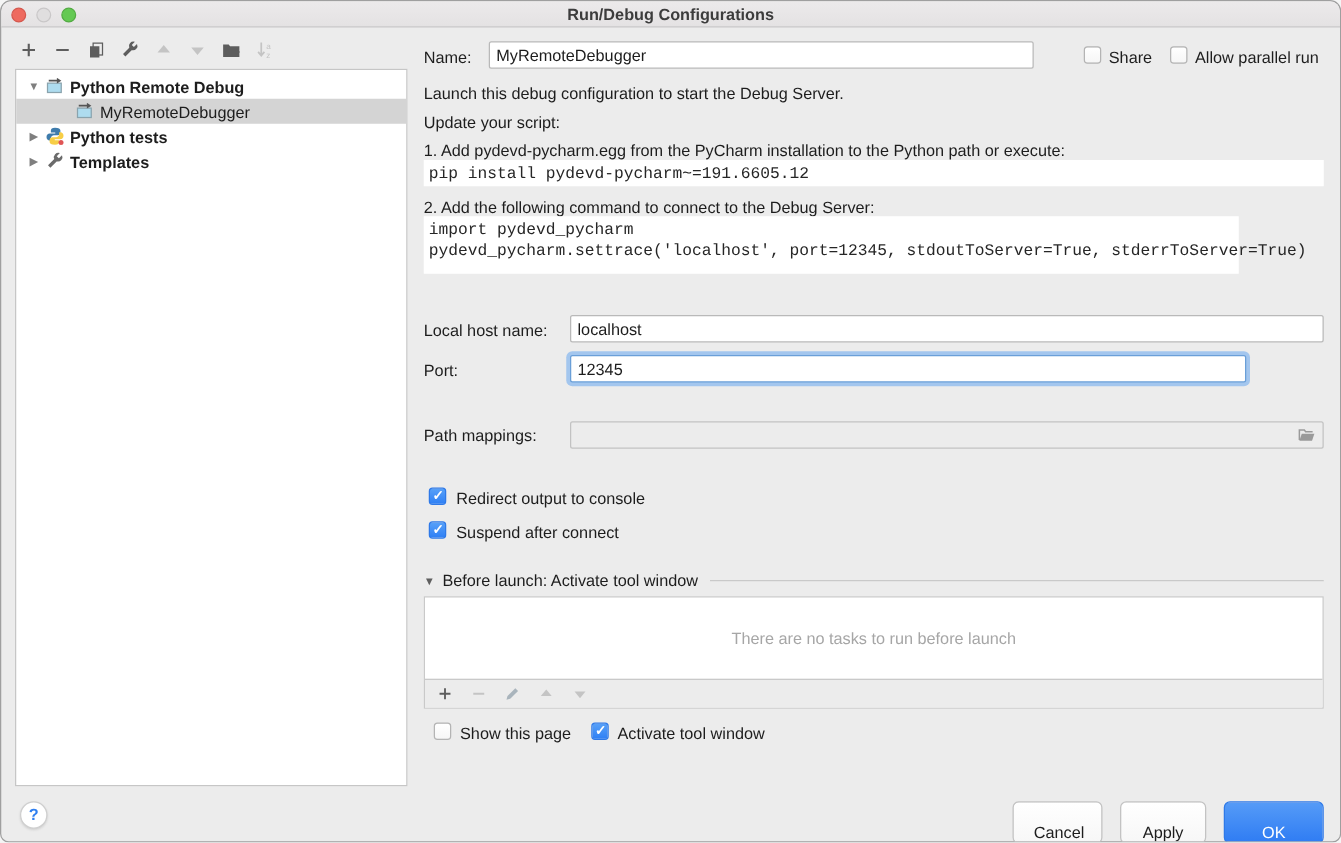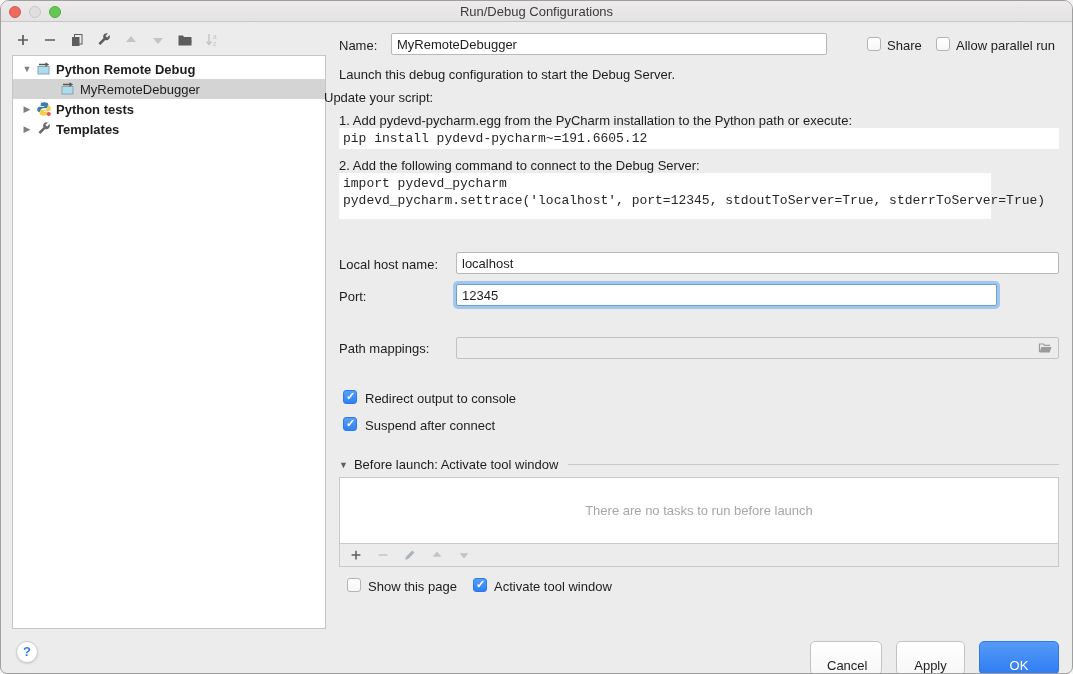--- a/index.html
+++ b/index.html
@@ -6,21 +6,21 @@
   *{box-sizing:border-box;}
   .window{
     position:relative;width:1073px;height:674px;
     background:#ececec;
     border:1px solid #9f9f9f;border-radius:9px 9px 7px 7px;overflow:hidden;
     font-family:"Liberation Sans",sans-serif;font-size:13px;color:#1d1d1d;
   }
   
   .titlebar{position:absolute;left:0;top:0;width:100%;height:21px;
     background:linear-gradient(#eceaeb,#e4e2e3);border-bottom:1px solid #c8c6c7;}
-  .title{position:absolute;left:0;right:0;top:3px;text-align:center;color:#3c3c3c;font-size:13px;}
+  .title{position:absolute;left:0;right:0;top:3px;text-align:center;color:#3c3c3c;font-size:13px;font-weight:bold;}
   .light{position:absolute;top:5px;width:12px;height:12px;border-radius:50%;}
   .light.red{left:8px;background:#ee6a5f;border:1px solid #d5584e;}
   .light.min{left:28px;background:#e0dedf;border:1px solid #c9c7c8;}
   .light.grn{left:48px;background:#64c953;border:1px solid #53ab43;}
   
   .left-toolbar{position:absolute;left:14px;top:31px;display:flex;gap:11px;align-items:center;}
   .tb-icon{width:16px;height:16px;color:#5d5d5d;display:inline-block;}
   .tb-icon.disabled{color:#c4c4c4;}
   .tb-icon svg{width:16px;height:16px;display:block;}
   
@@ -180,21 +180,21 @@
   </div>
 
   <div class="lbl" style="left:338px;top:37px;">Name:</div>
   <input class="text-input" style="left: 390px; top: 32px; width: 436px;" value="MyRemoteDebugger">
   <span class="cb" style="left:866px;top:36px;"></span>
   <div class="cb-label" style="left:886px;top:37px;">Share</div>
   <span class="cb" style="left:935px;top:36px;"></span>
   <div class="cb-label" style="left:955px;top:37px;">Allow parallel run</div>
 
   <div class="lbl" style="left:338px;top:66px;">Launch this debug configuration to start the Debug Server.</div>
-  <div class="lbl" style="left:323px;top:89px;">Update your script:</div>
+  <div class="lbl" style="left:338px;top:89px;">Update your script:</div>
   <div class="lbl" style="left:338px;top:112px;">1. Add pydevd-pycharm.egg from the PyCharm installation to the Python path or execute:</div>
   <div class="code-block" style="left:338px;top:127px;width:720px;height:21px;">pip install pydevd-pycharm~=191.6605.12</div>
   <div class="lbl" style="left:338px;top:157px;">2. Add the following command to connect to the Debug Server:</div>
   <div class="code-block" style="left:338px;top:172px;width:652px;height:46px;"><span>import pydevd_pycharm</span>
 <span>pydevd_pycharm.settrace('localhost', port=12345, stdoutToServer=True, stderrToServer=True)</span></div>
 
   <div class="lbl" style="left:338px;top:256px;">Local host name:</div>
   <input class="text-input" style="left: 455px; top: 251px; width: 603px;" value="localhost">
   <div class="lbl" style="left:338px;top:288px;">Port:</div>
   <input class="text-input focused" style="left: 455px; top: 283px; width: 541px;" autofocus="" value="12345">

